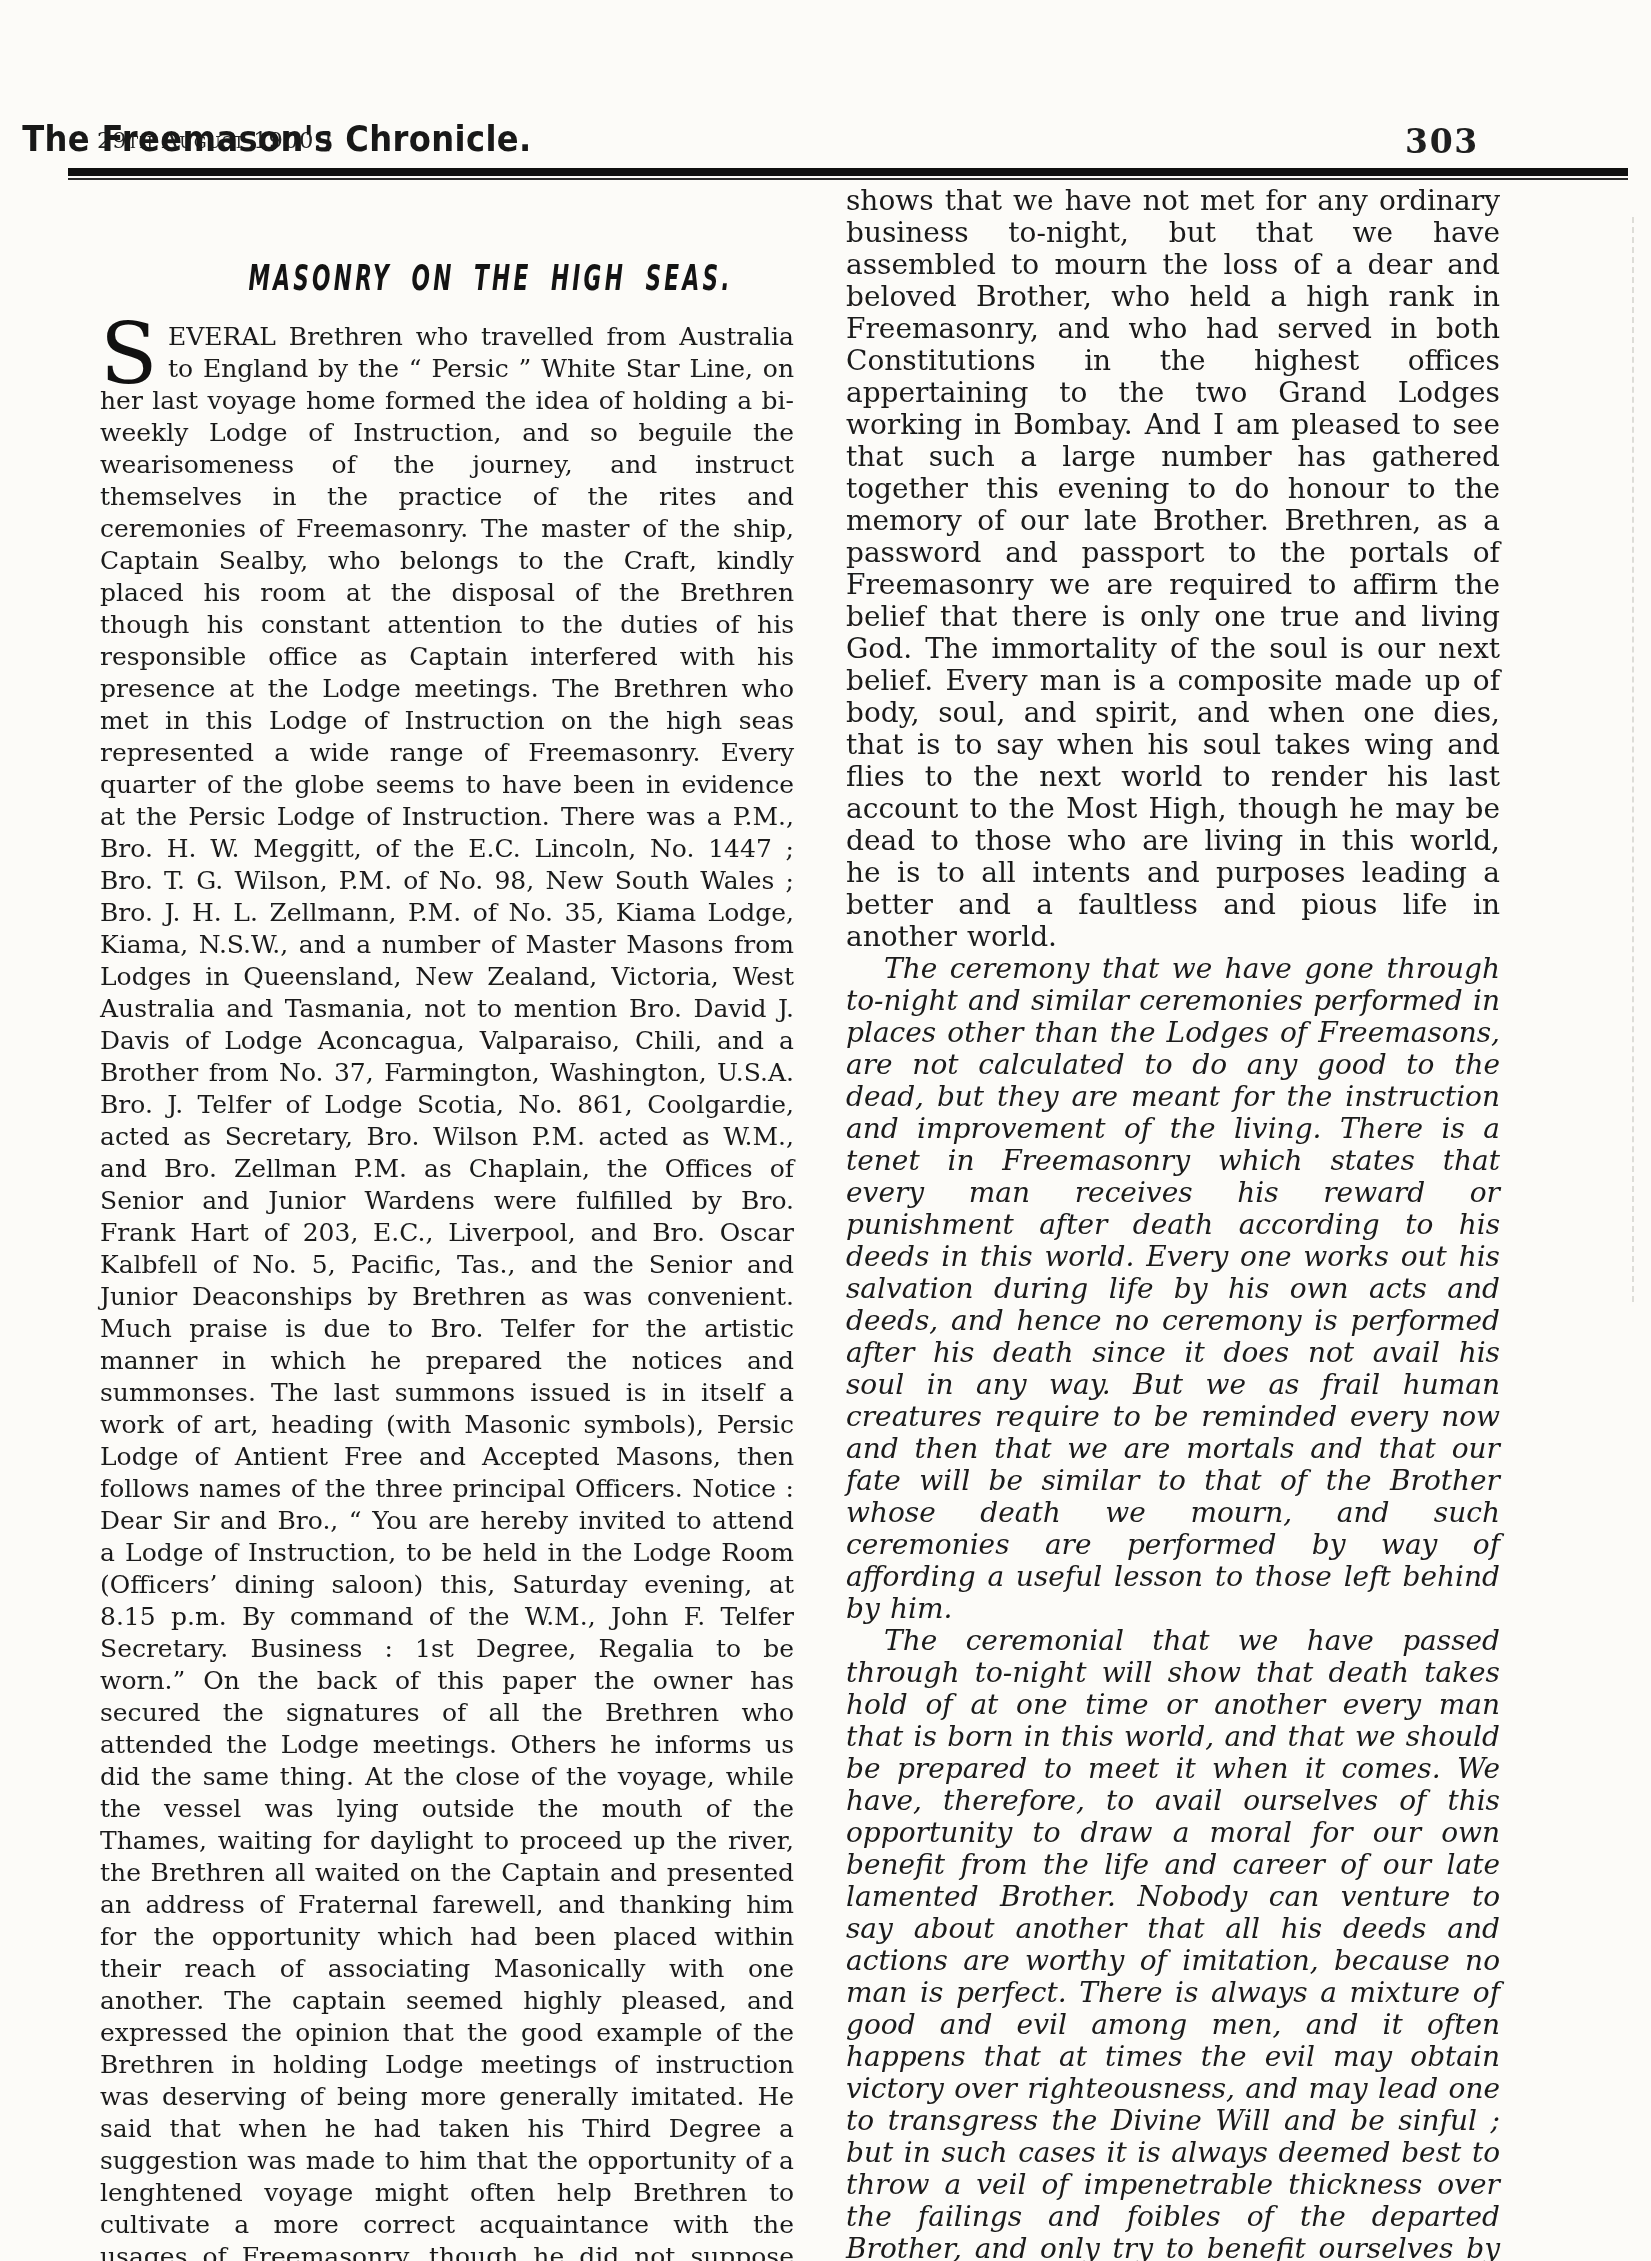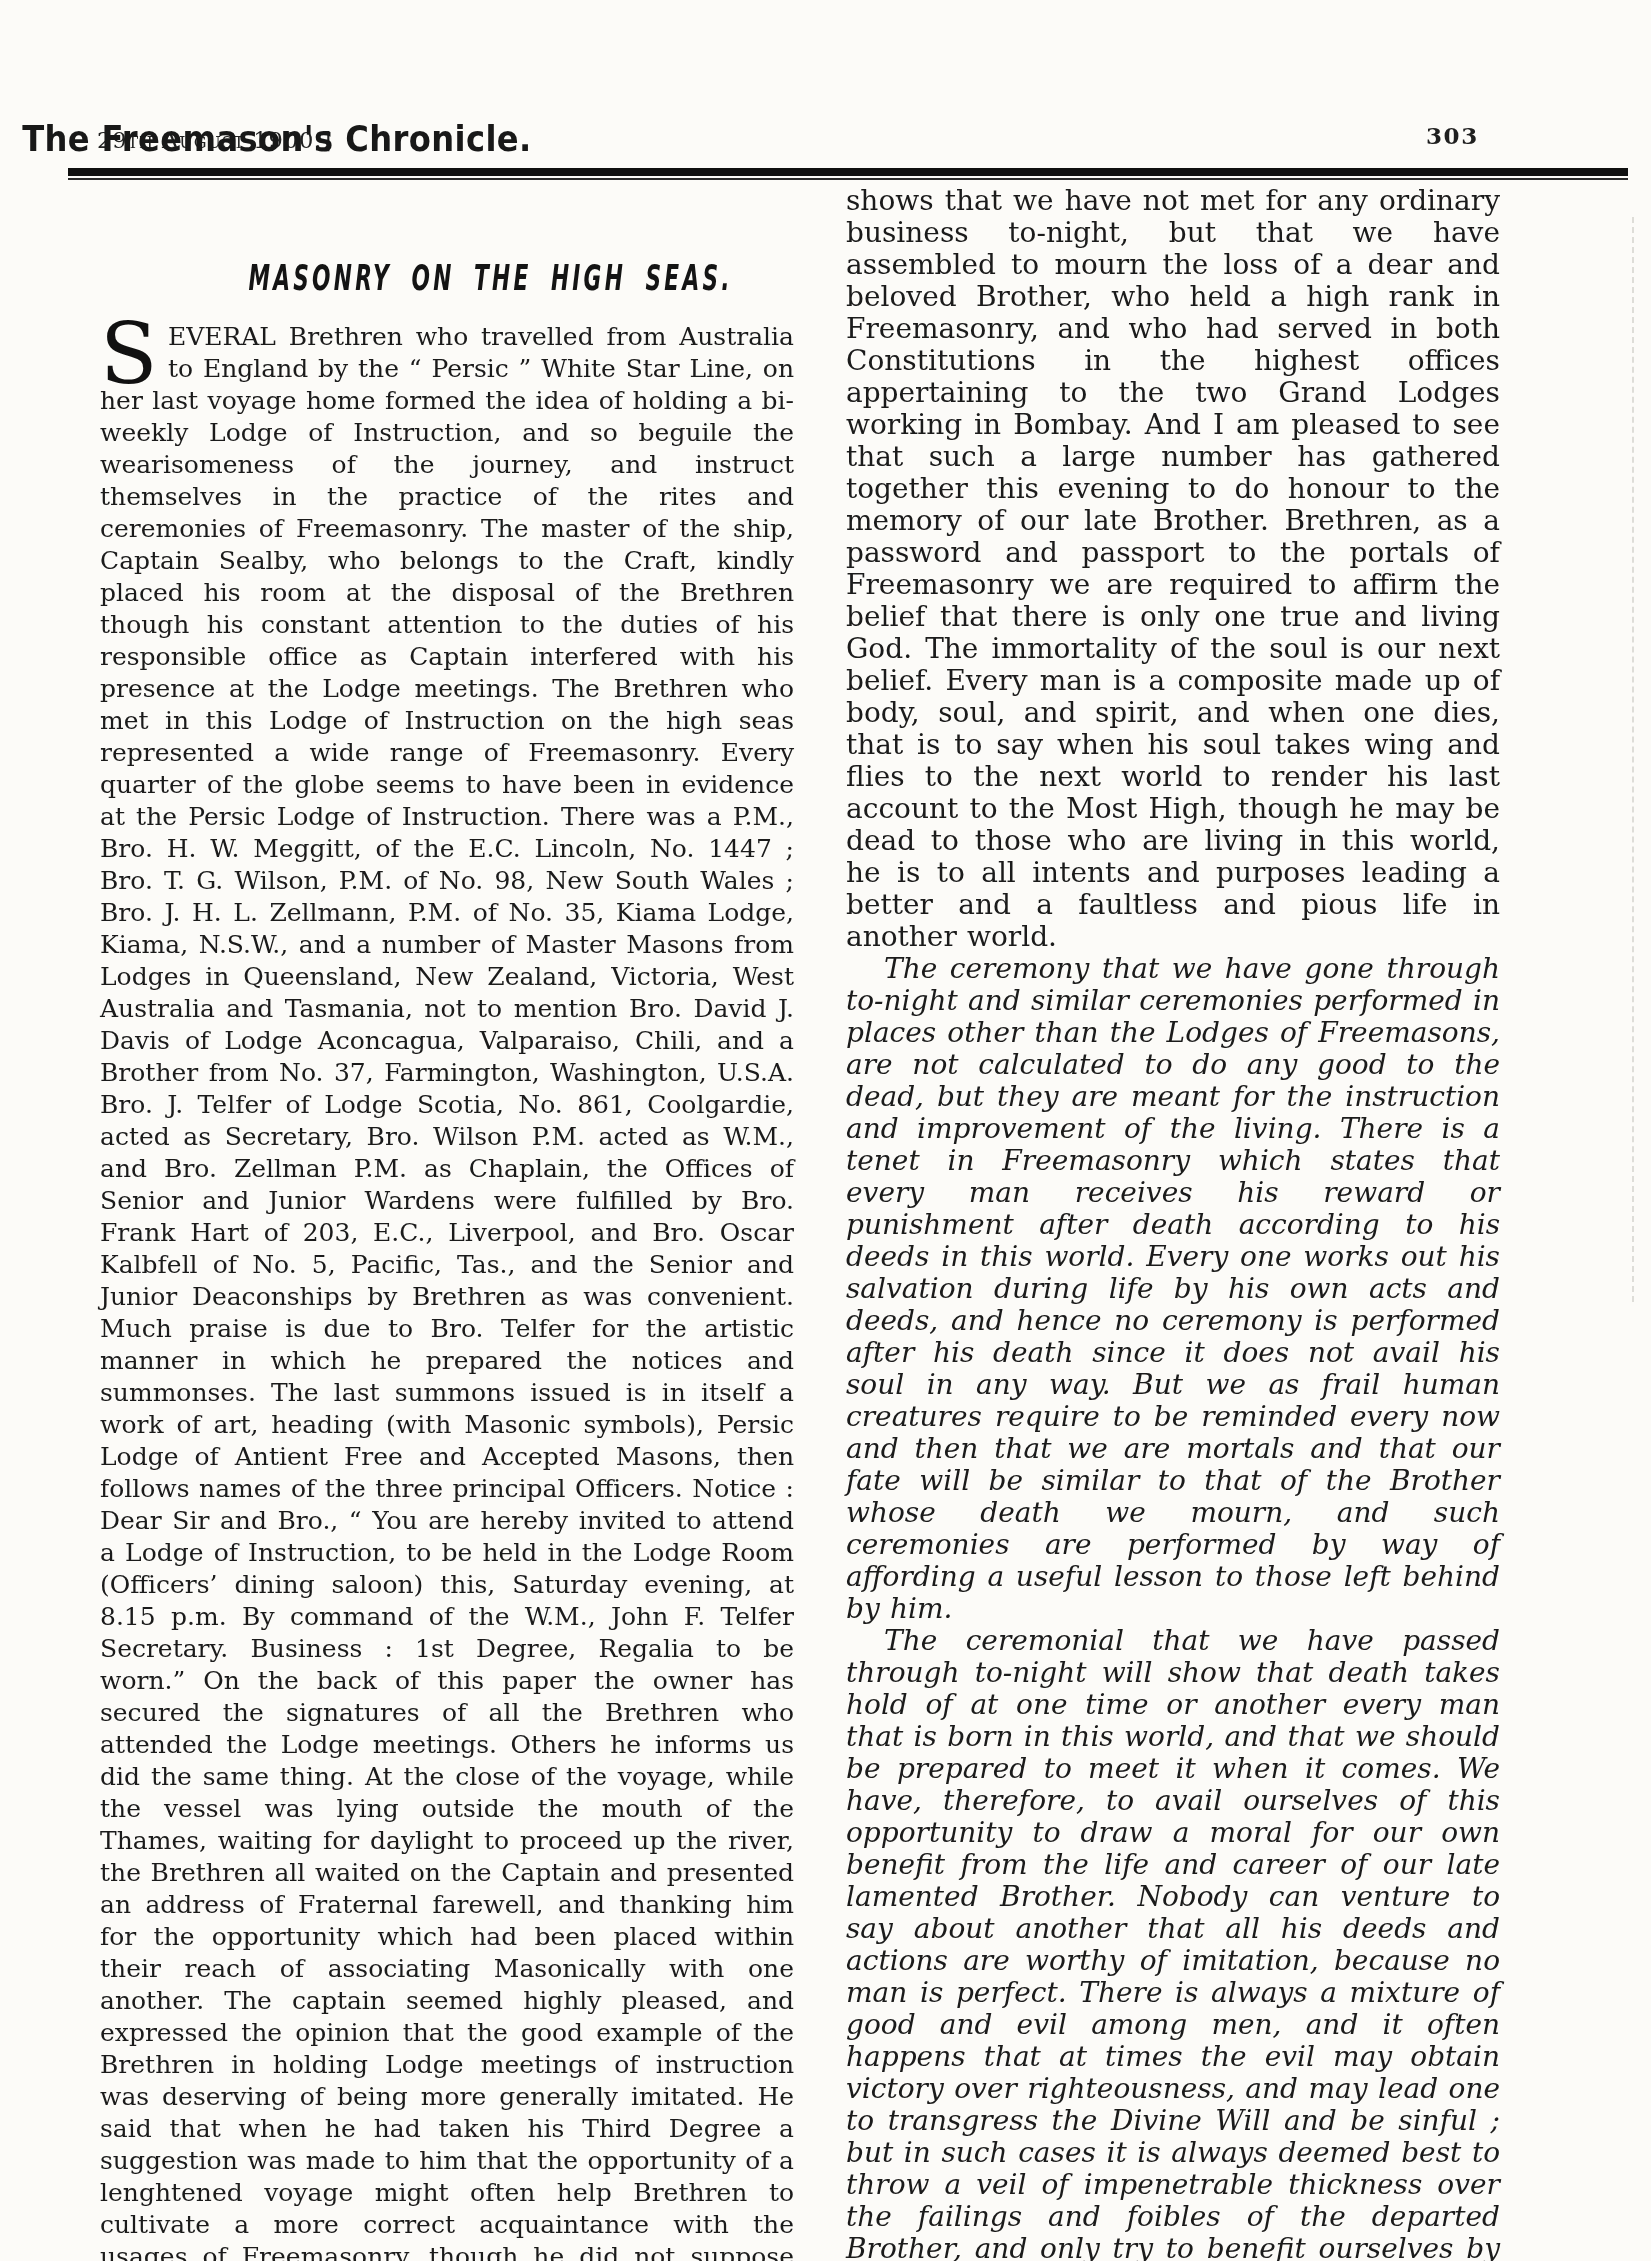--- a/index.html
+++ b/index.html
@@ -25,21 +25,21 @@
   }
   .masthead{position:absolute;left:0;right:0;top:0;text-align:left;}
   .masthead .scale{
     display:inline-block;transform:scaleX(0.92);transform-origin:50% 50%;
     font-family:"DejaVu Sans", sans-serif;font-weight:bold;
     font-size:35px;line-height:42px;letter-spacing:0.4px;color:#181818;
     white-space:nowrap;
   }
   .page-number{
     position:absolute;right:172px;top:3.5px;
-    font-size:23px;font-weight:bold;color:#1f1f1f;letter-spacing:1.7px;
+    font-size:33px;font-weight:bold;color:#1f1f1f;letter-spacing:1.7px;
   }
   .header-rules{position:absolute;top:168px;left:68px;right:22.6px;}
   .rule-thick{height:7.8px;background:#101010;}
   .rule-thin{height:1.7px;background:#2a2a2a;margin-top:2.6px;}
 
   
   .col{position:absolute;}
   .col-left{left:100px;top:259px;width:694px;}
   .col-right{left:846px;top:185px;width:654px;}
 

